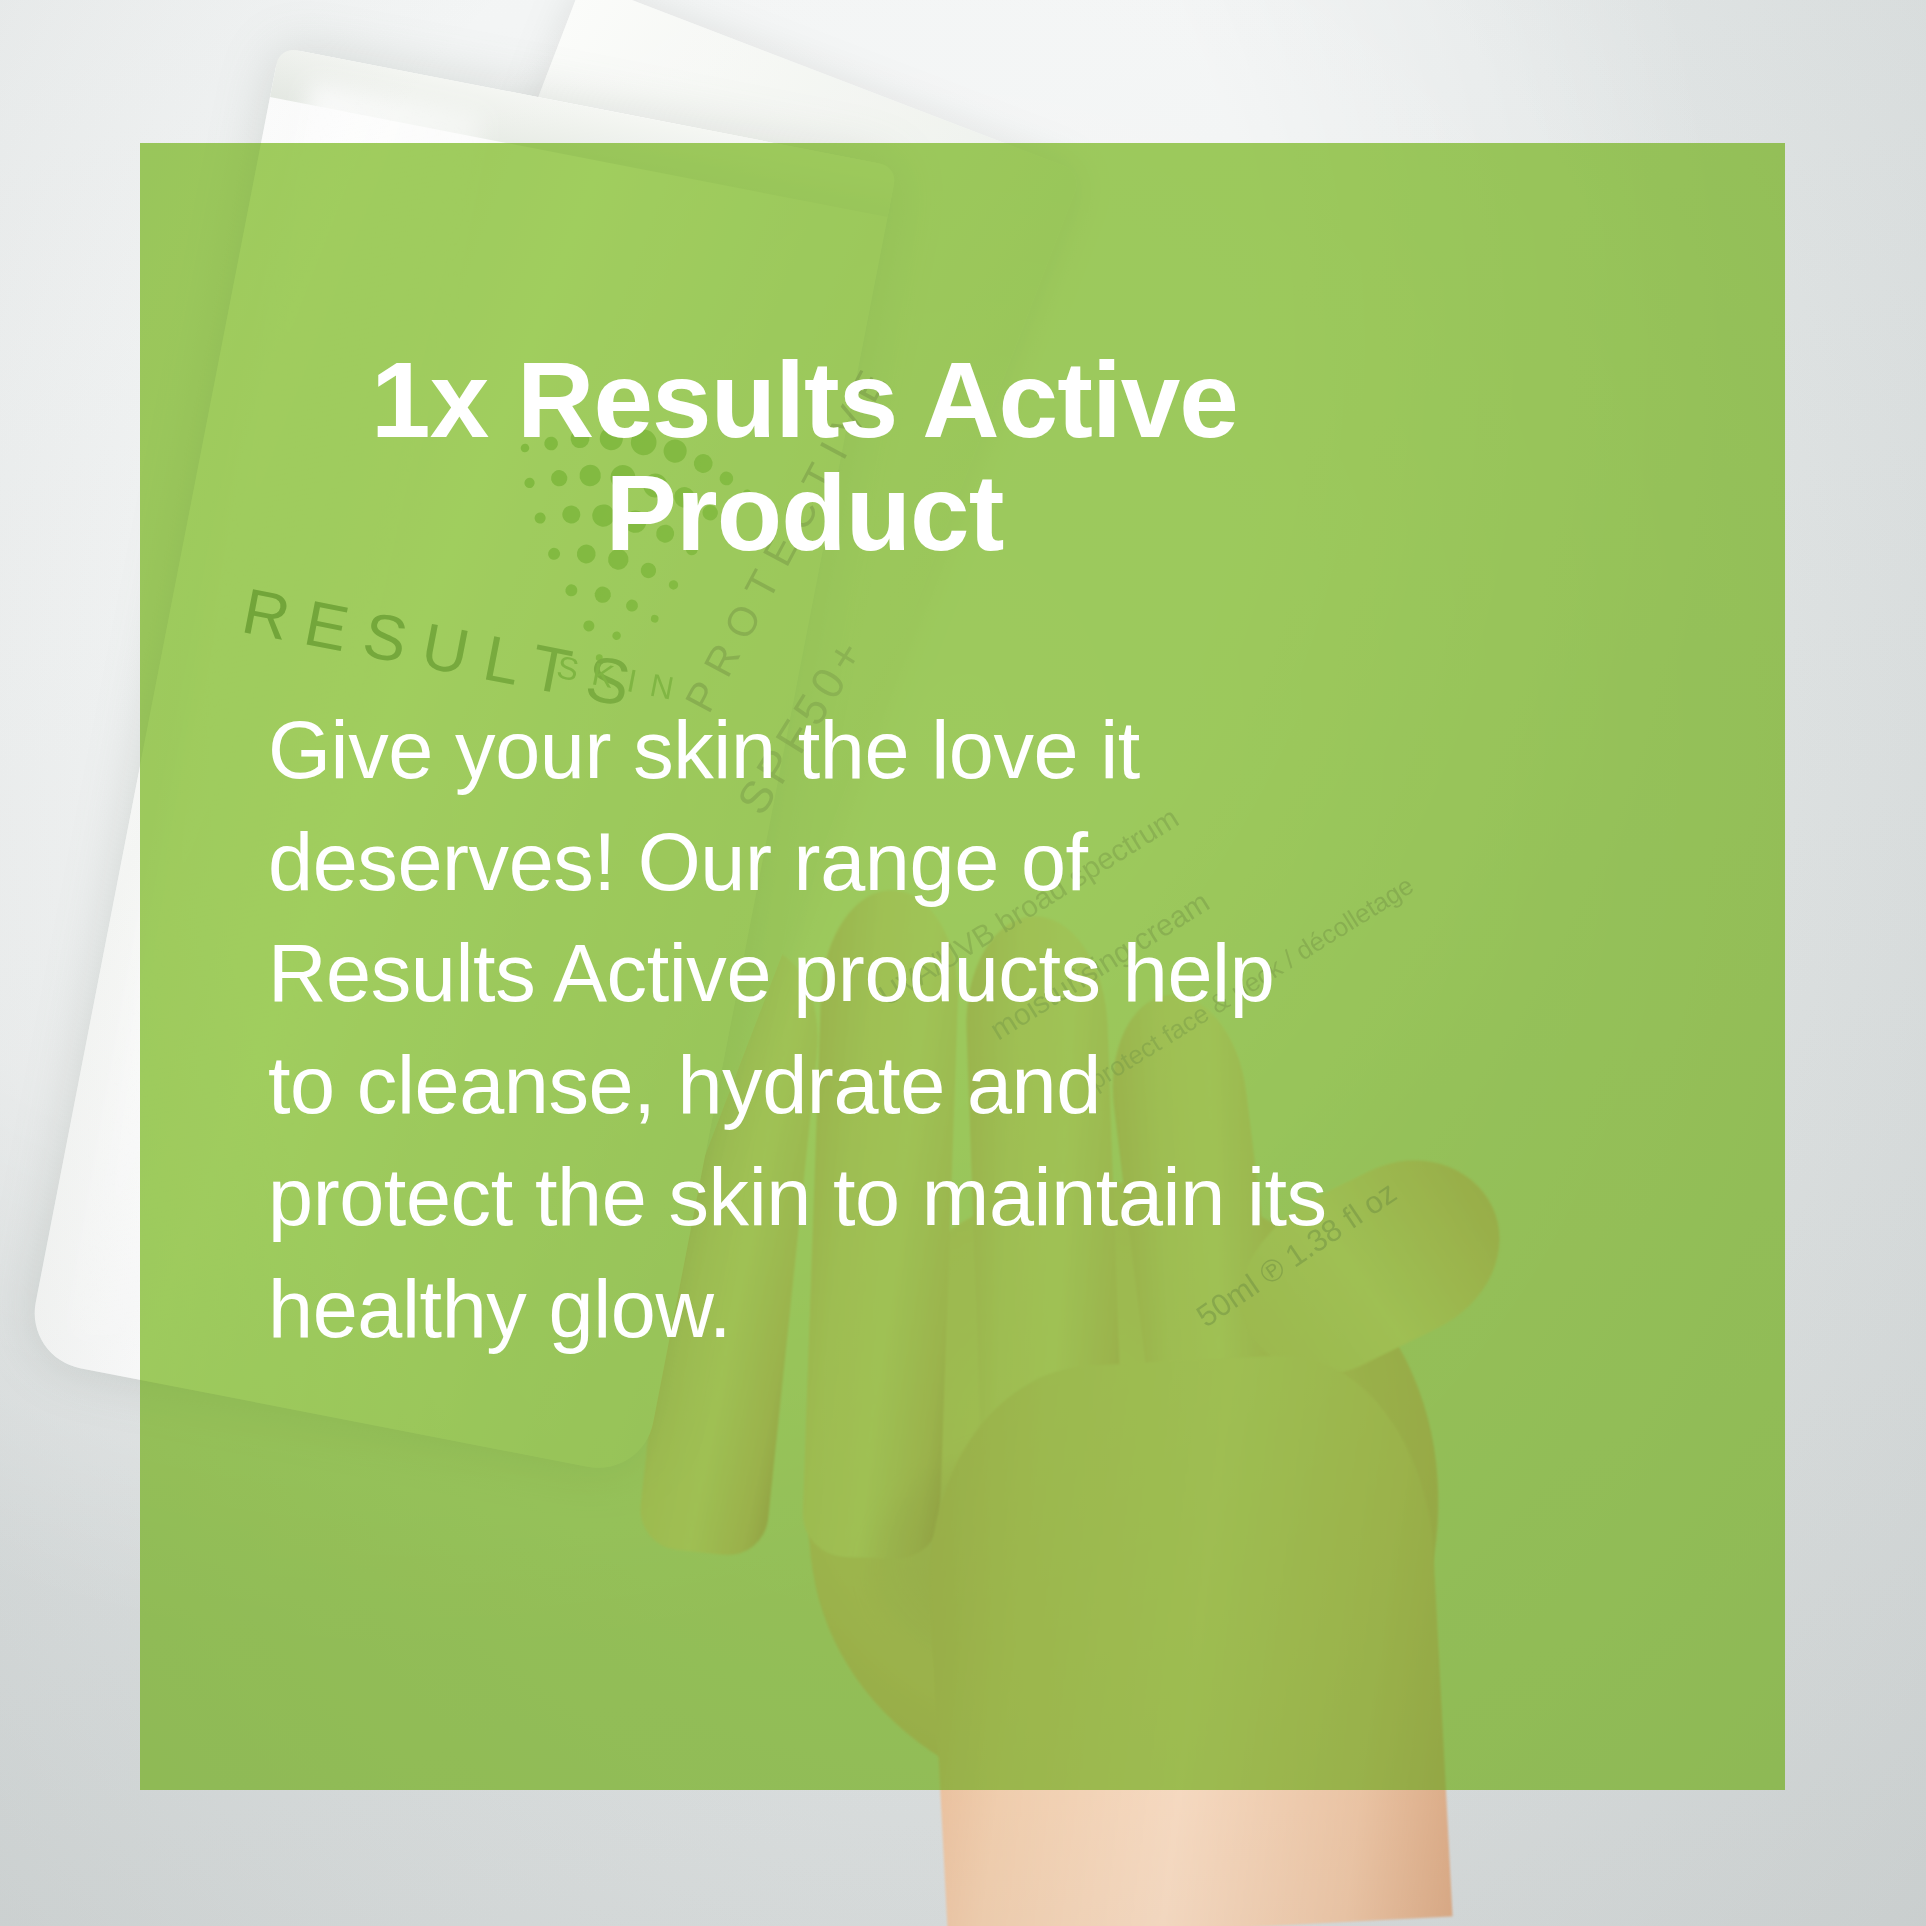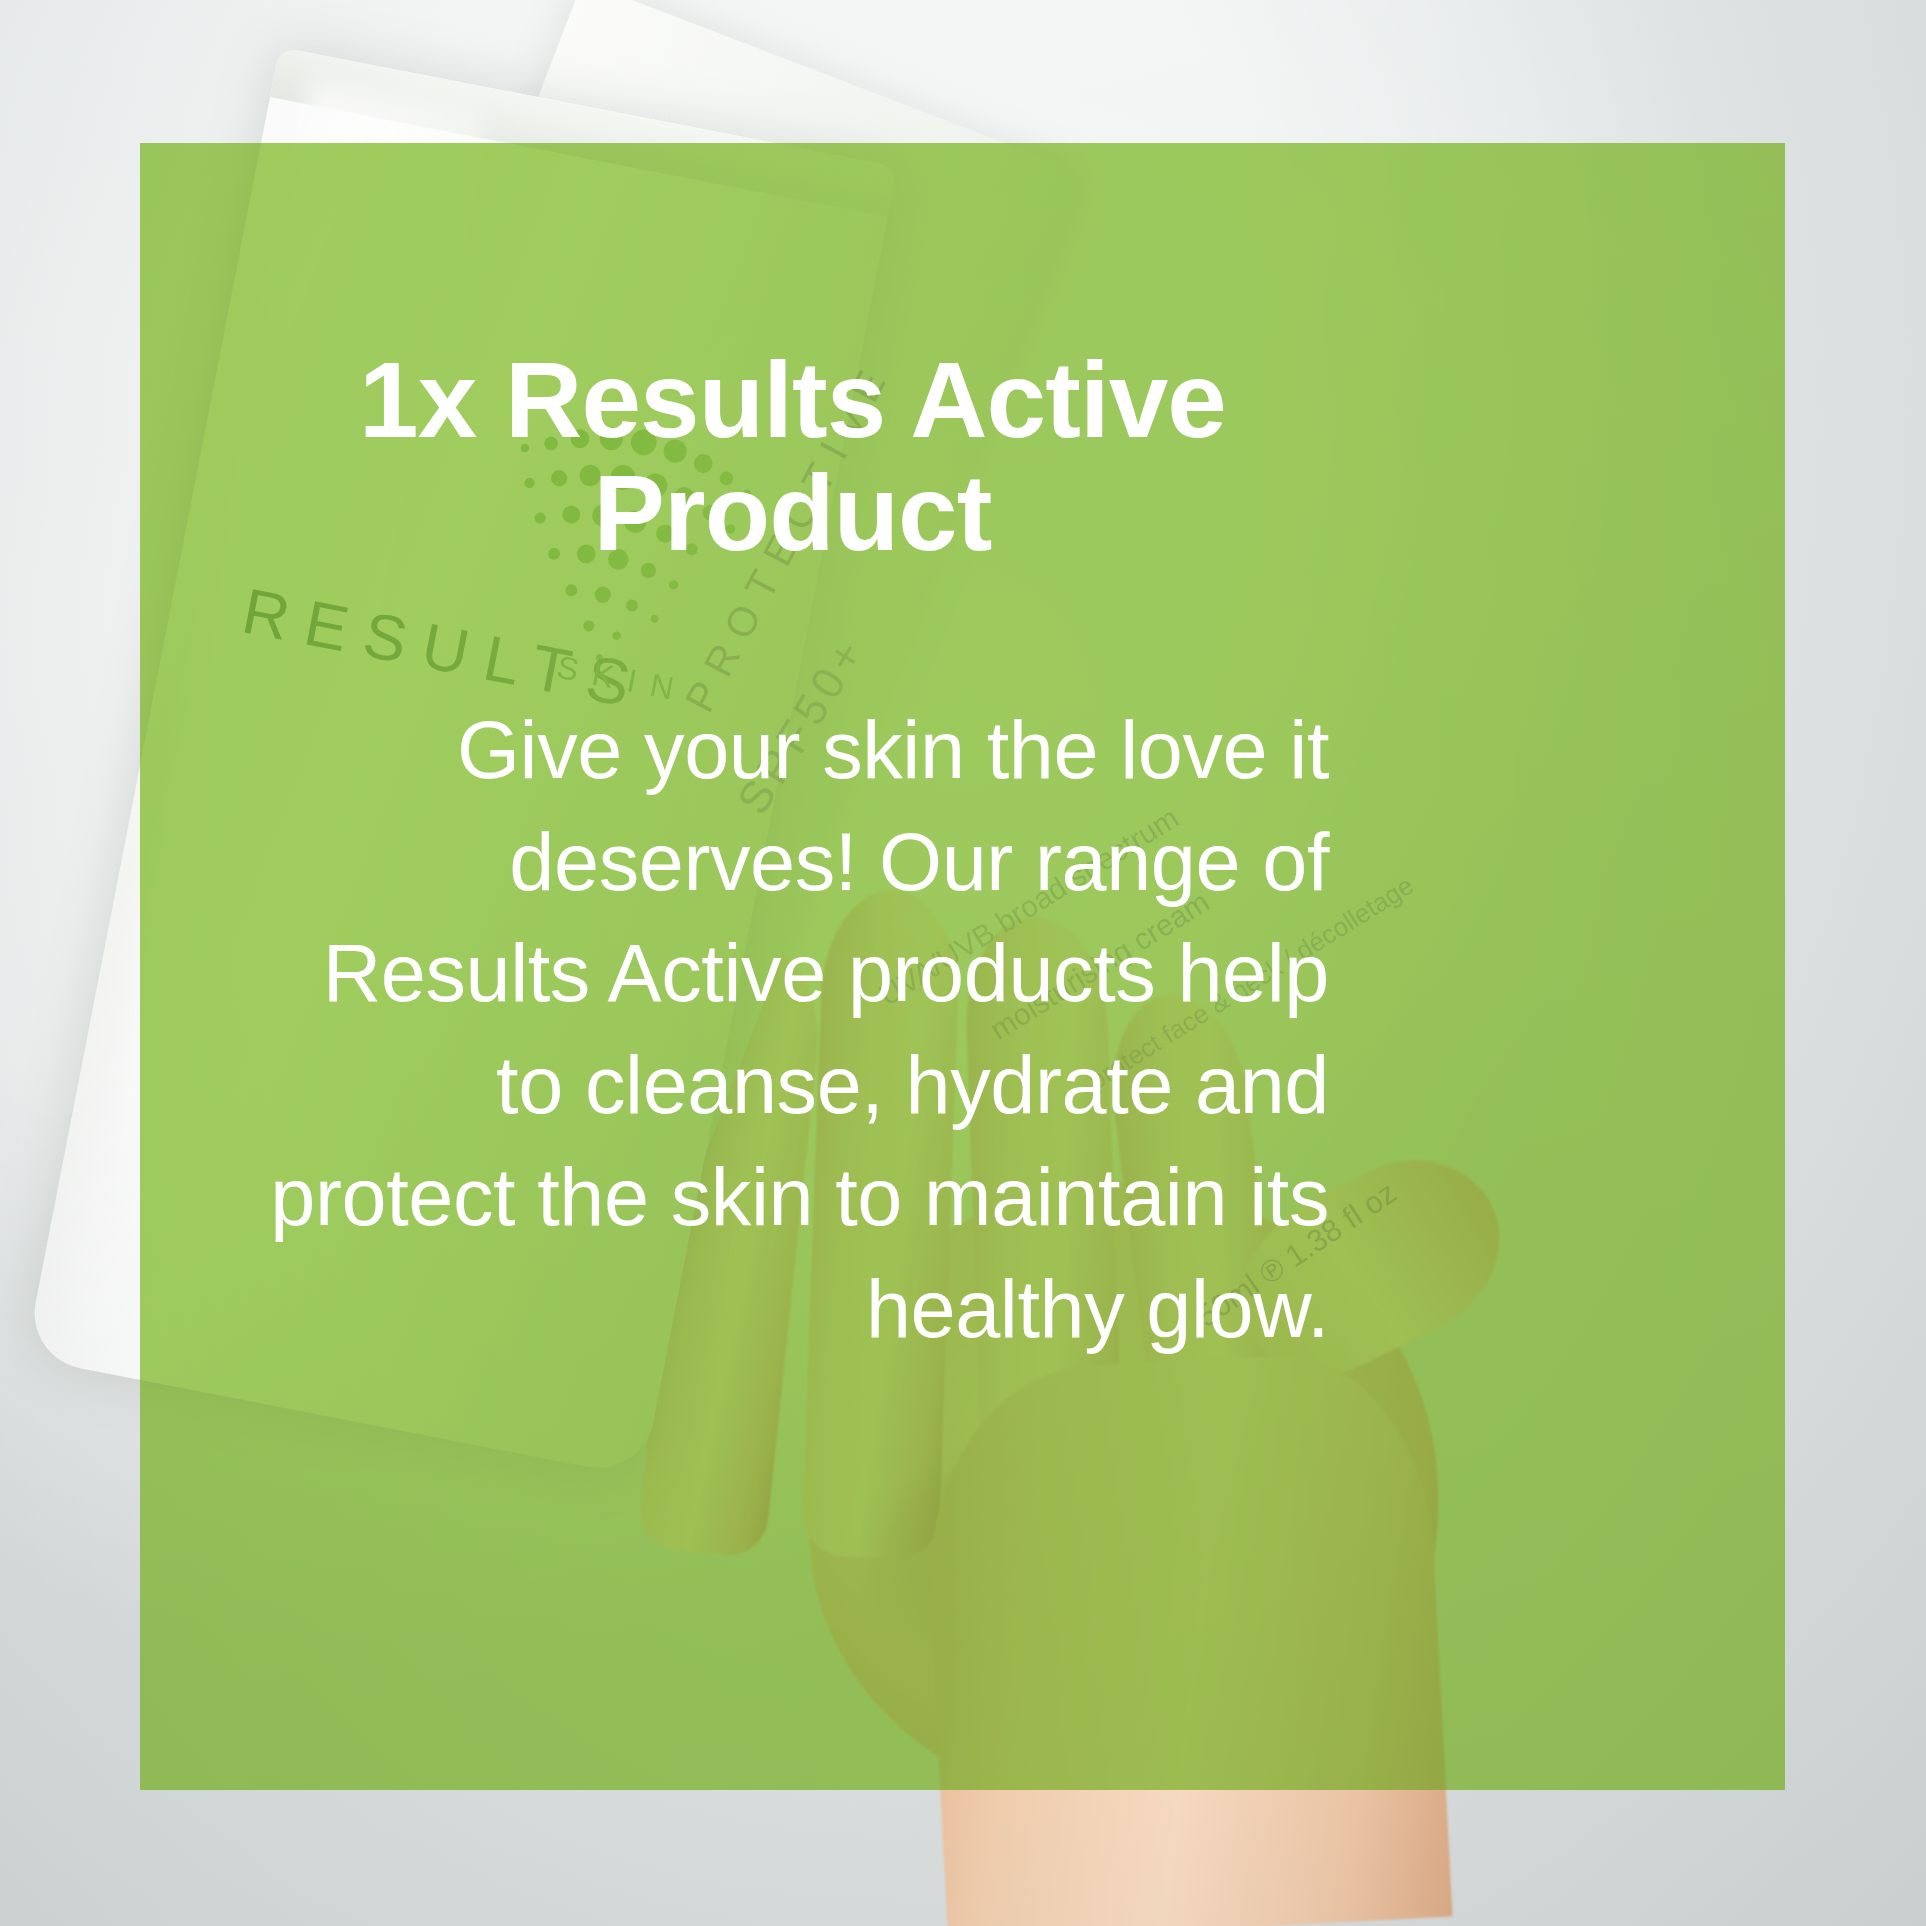--- a/index.html
+++ b/index.html
@@ -167,21 +167,21 @@
   #green-tint{
     position:absolute;
     left:140px; top:143px;
     width:1645px; height:1647px;
     background:rgba(158,202,92,.42);
   }
 
   
   #copy{
     position:absolute;
-    left:128px; top:143px;
+    left:140px; top:143px;
     width:1329px; height:1647px;
     display:flex; flex-direction:column;
     align-items:center;
     box-sizing:border-box;
     padding:0 128px;
   }
   #headline{
     margin:0;
     padding-top:201px;
     color:#ffffff;
@@ -192,21 +192,21 @@
     letter-spacing:-0.9px;
     max-width:1155px;
   }
   #bodycopy{
     margin:0;
     padding-top:124px;
     color:#ffffff;
     font-size:81px;
     line-height:1.38;
     font-weight:300;
-    text-align:right;
+    text-align:left;
     letter-spacing:-0.4px;
     max-width:1292px;
     font-stretch:condensed;
   }
 </style>
 </head>
 <body>
 
 <div id="photo-stage">
 

